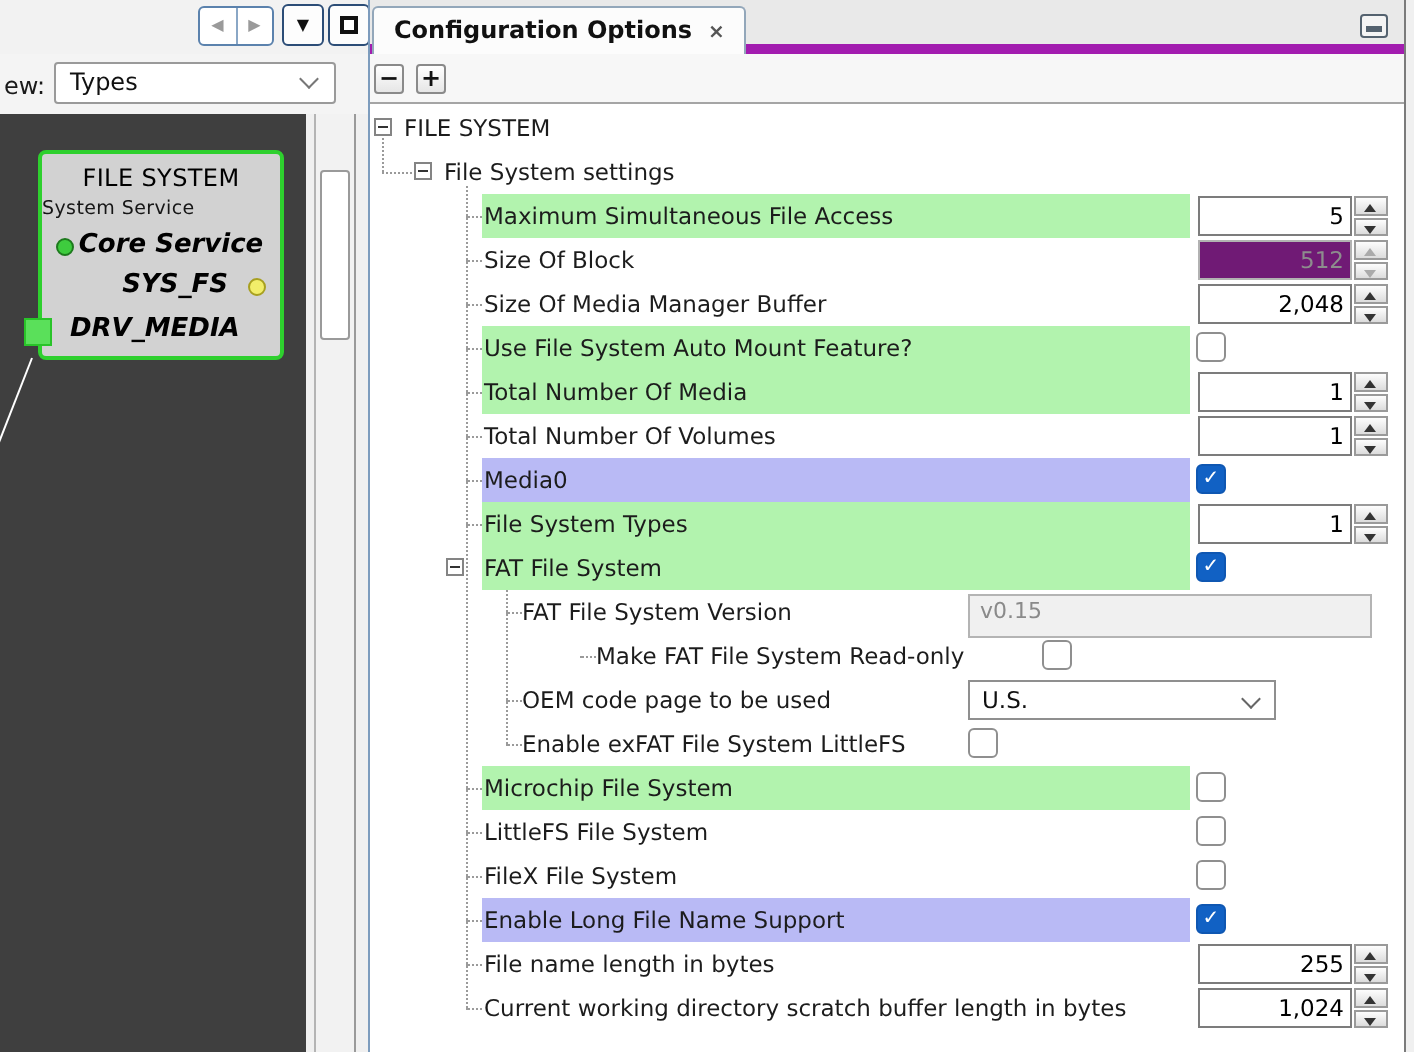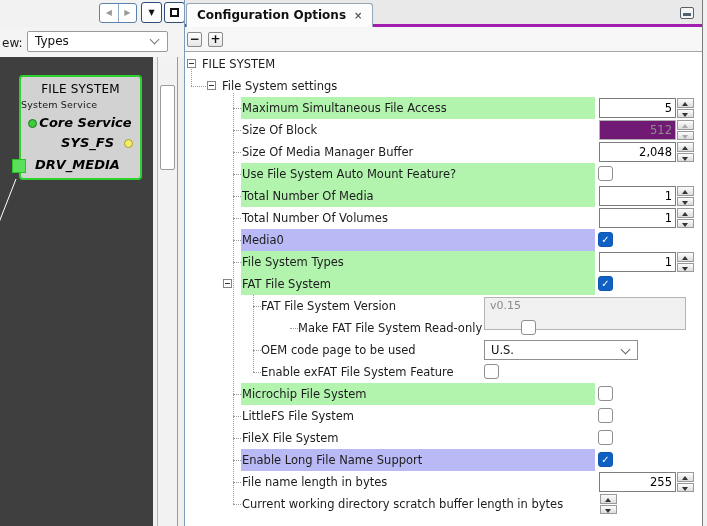--- a/index.html
+++ b/index.html
@@ -35,21 +35,21 @@
   .dot { position:absolute; width:9px; height:9px; border-radius:50%; }
   #dot-core { left:7px; top:42px; background:#3ecc3e; border:1px solid #1d7a1d; }
   #dot-sysfs { right:7px; top:62px; background:#f2ee6a; border:1px solid #a8a020; }
   #sq-drv { position:absolute; left:-9px; top:82px; width:14px; height:14px; background:#5ae05a; border:1px solid #29c429; }
 
   #vscroll { position:absolute; left:157px; top:57px; width:21px; height:469px; background:#f2f2f2; border-left:1px solid #b4b4b4; border-right:1px solid #9a9a9a; }
   #vscroll .thumb { position:absolute; left:2px; top:28px; width:15px; height:85px; background:#fff; border:1px solid #9a9a9a; border-radius:2px; }
 
   
   #right-panel { position:absolute; left:184px; top:0; width:519px; height:526px; background:#fff; border-left:1px solid #7d9cbd; border-right:1px solid #7b7b7b; }
-  #tab-bar { position:absolute; left:0; top:0; right:0; height:27px; background:#e9e9e9; border-bottom:3px solid #a21caf; }
+  #tab-bar { position:absolute; left:0; top:0; right:0; height:27px; background:#e9e9e9; border-bottom:5px solid #a21caf; }
   #tab { position:absolute; left:1px; top:3px; height:24px; background:#fcfcfc; border:1px solid #93a7ba; border-bottom:none; border-radius:3px 3px 0 0; padding:0 10px; font-size:12px; font-weight:bold; color:#111; line-height:22px; }
   #tab-close { font-weight:bold; color:#555; font-size:10px; margin-left:8px; }
   #win-min { position:absolute; right:8px; top:7px; width:14px; height:12px; border:1px solid #54626f; border-radius:2px; background:#f4f4f4; }
   #win-min .bar { position:absolute; left:2px; bottom:2px; width:8px; height:3px; background:#54626f; }
 
   #tree-toolbar { position:absolute; left:0; top:27px; right:0; height:24px; background:#f7f7f7; }
   .tt-btn { position:absolute; top:5px; width:15px; height:15px; background:linear-gradient(#ffffff,#e6e6e6); border:1px solid #8a8a8a; border-radius:2px; font-size:12px; font-weight:bold; line-height:12px; text-align:center; color:#111; }
   #tt-collapse { left:2px; }
   #tt-expand { left:23px; }
 
@@ -73,21 +73,21 @@
   .sbtns { width:17px; margin-left:1px; display:flex; flex-direction:column; }
   .sbtn { flex:1; position:relative; background:linear-gradient(#fdfdfd,#dcdcdc); border:1px solid #9a9a9a; }
   .sbtn+.sbtn { margin-top:1px; }
   .sbtn:after { content:""; position:absolute; left:4px; }
   .sbtn.up:after { top:3px; border-left:3.5px solid transparent; border-right:3.5px solid transparent; border-bottom:4px solid #333; }
   .sbtn.dn:after { top:3px; border-left:3.5px solid transparent; border-right:3.5px solid transparent; border-top:4px solid #333; }
   .spin.dis .sfield { background:#701a75; color:#8d8d8d; border-color:#b2b2b2; }
   .spin.dis .sbtn.up:after { border-bottom-color:#aaa; }
   .spin.dis .sbtn.dn:after { border-top-color:#aaa; }
 
-  .tfield { position:absolute; left:299px; top:2px; width:202px; height:33px; background:#f0f0f0; border:1px solid #b4b4b4; color:#8a8a8a; font-size:11px; line-height:16px; padding:0 5px; white-space:nowrap; }
+  .tfield { position:absolute; left:299px; top:2px; width:202px; height:22px; background:#f0f0f0; border:1px solid #b4b4b4; color:#8a8a8a; font-size:11px; line-height:16px; padding:0 5px; white-space:nowrap; }
   .sel { position:absolute; left:299px; top:1px; width:154px; height:20px; background:#fff; border:1px solid #8f8f8f; font-size:11.5px; color:#111; line-height:18px; padding:0 6px; }
   .sel .chev { right:8px; top:5px; border-color:#666; }
 </style>
 </head>
 <body>
 
 <div id="app">
 
   <div id="left-toolbar">
     <div class="btn-pair">
@@ -254,21 +254,21 @@
             <span class="tlabel lvl3">Make FAT File System Read-only</span>
             <span class="cbx" style="left: 299px;"></span>
           </div>
           <div class="trow" style="top: 287px;">
             <span class="tstub" style="left: 68px; width: 8px;"></span>
             <span class="tlabel lvl3">OEM code page to be used</span>
             <span class="sel"><span>U.S.</span><span class="chev"></span></span>
           </div>
           <div class="trow" style="top: 309px;">
             <span class="tstub" style="left: 68px; width: 8px;"></span>
-            <span class="tlabel lvl3">Enable exFAT File System Feature</span>
+            <span class="tlabel lvl3">Enable exFAT File System LittleFS</span>
             <span class="cbx" style="left: 299px;"></span>
           </div>
           <div class="trow" style="top: 331px;">
             <span class="hl green"></span>
             <span class="tstub" style="left: 48px; width: 8px;"></span>
             <span class="tlabel lvl2">Microchip File System</span>
             <span class="cbx" style="left: 413px;"></span>
           </div>
           <div class="trow" style="top: 353px;">
             <span class="tstub" style="left: 48px; width: 8px;"></span>
@@ -294,20 +294,21 @@
               <span class="sbtns">
                 <span class="sbtn up"></span>
                 <span class="sbtn dn"></span>
               </span>
             </span>
           </div>
           <div class="trow" style="top: 441px;">
             <span class="tstub" style="left: 48px; width: 8px;"></span>
             <span class="tlabel lvl2">Current working directory scratch buffer length in bytes</span>
             <span class="spin">
+              <span class="sfield">1,024</span>
               <span class="sbtns">
                 <span class="sbtn up"></span>
                 <span class="sbtn dn"></span>
               </span>
             </span>
           </div>
         </div>
     </div>
   </div>
 

